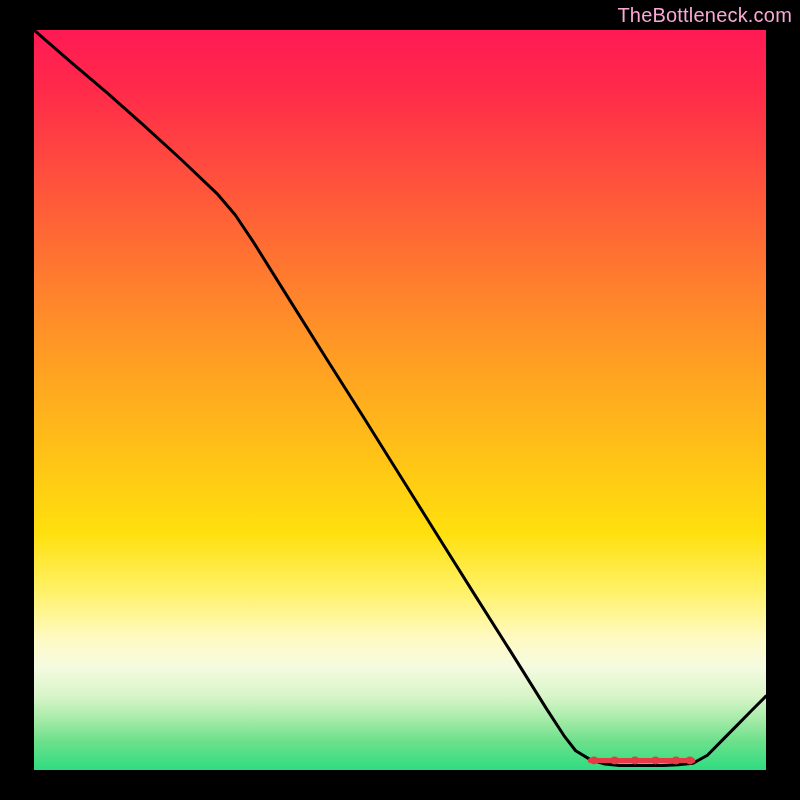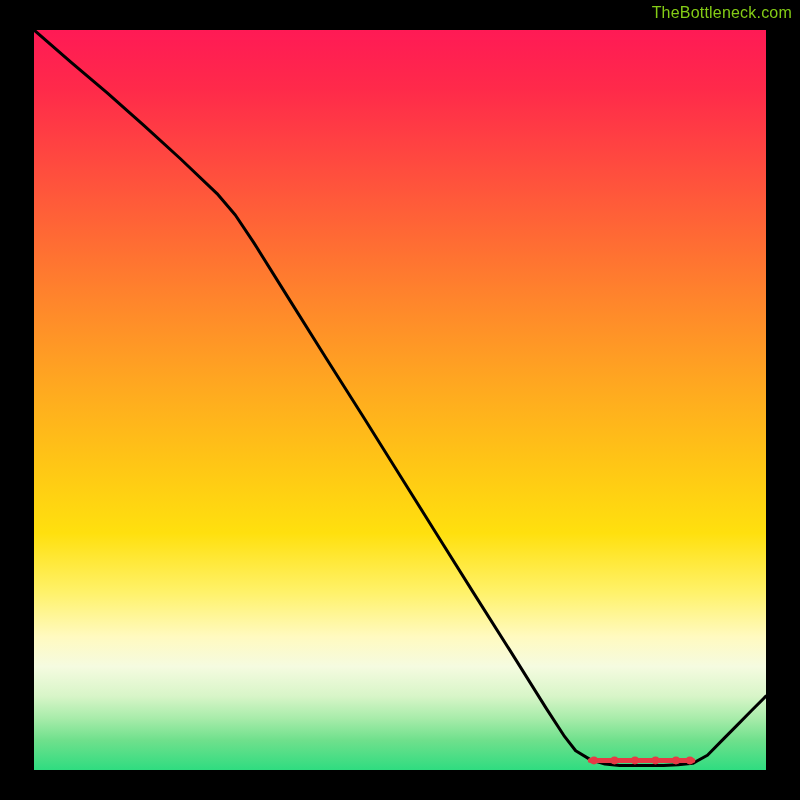--- a/index.html
+++ b/index.html
@@ -13,22 +13,22 @@
   .wrap {
     position: relative;
     width: 800px;
     height: 800px;
     background: #000;
   }
   .attribution {
     position: absolute;
     top: 4px;
     right: 8px;
-    color: #84cc16;
-    font-size: 16px;
+    color: #f9a8d4;
+    font-size: 20px;
     letter-spacing: 0.2px;
     user-select: none;
   }
   .plot {
     position: absolute;
     left: 34px;
     top: 30px;
     width: 732px;
     height: 740px;
     overflow: hidden;

